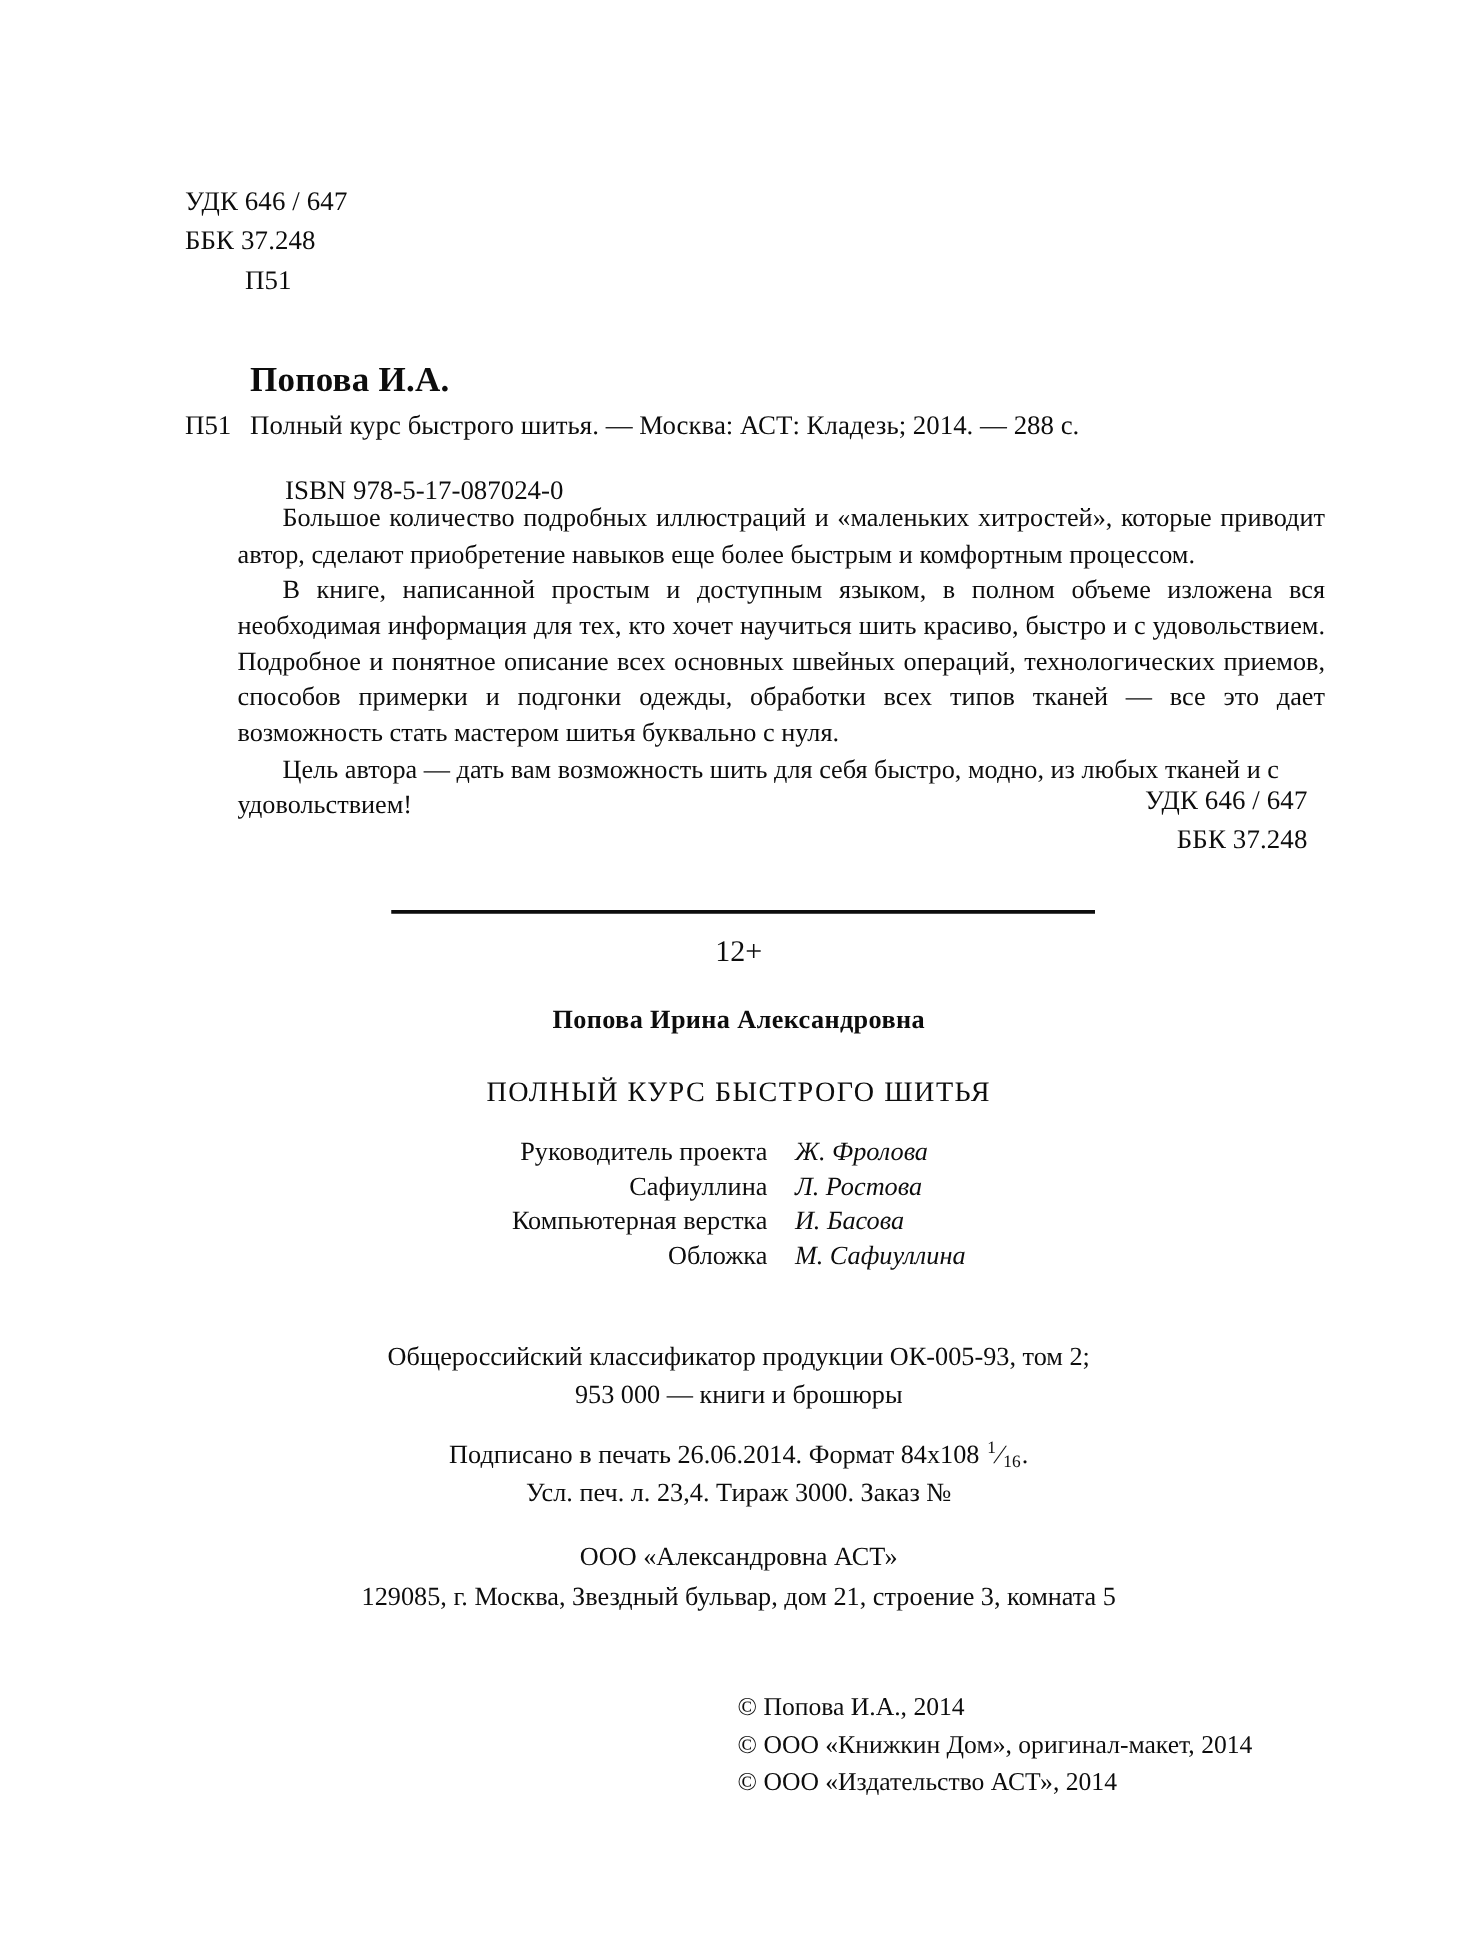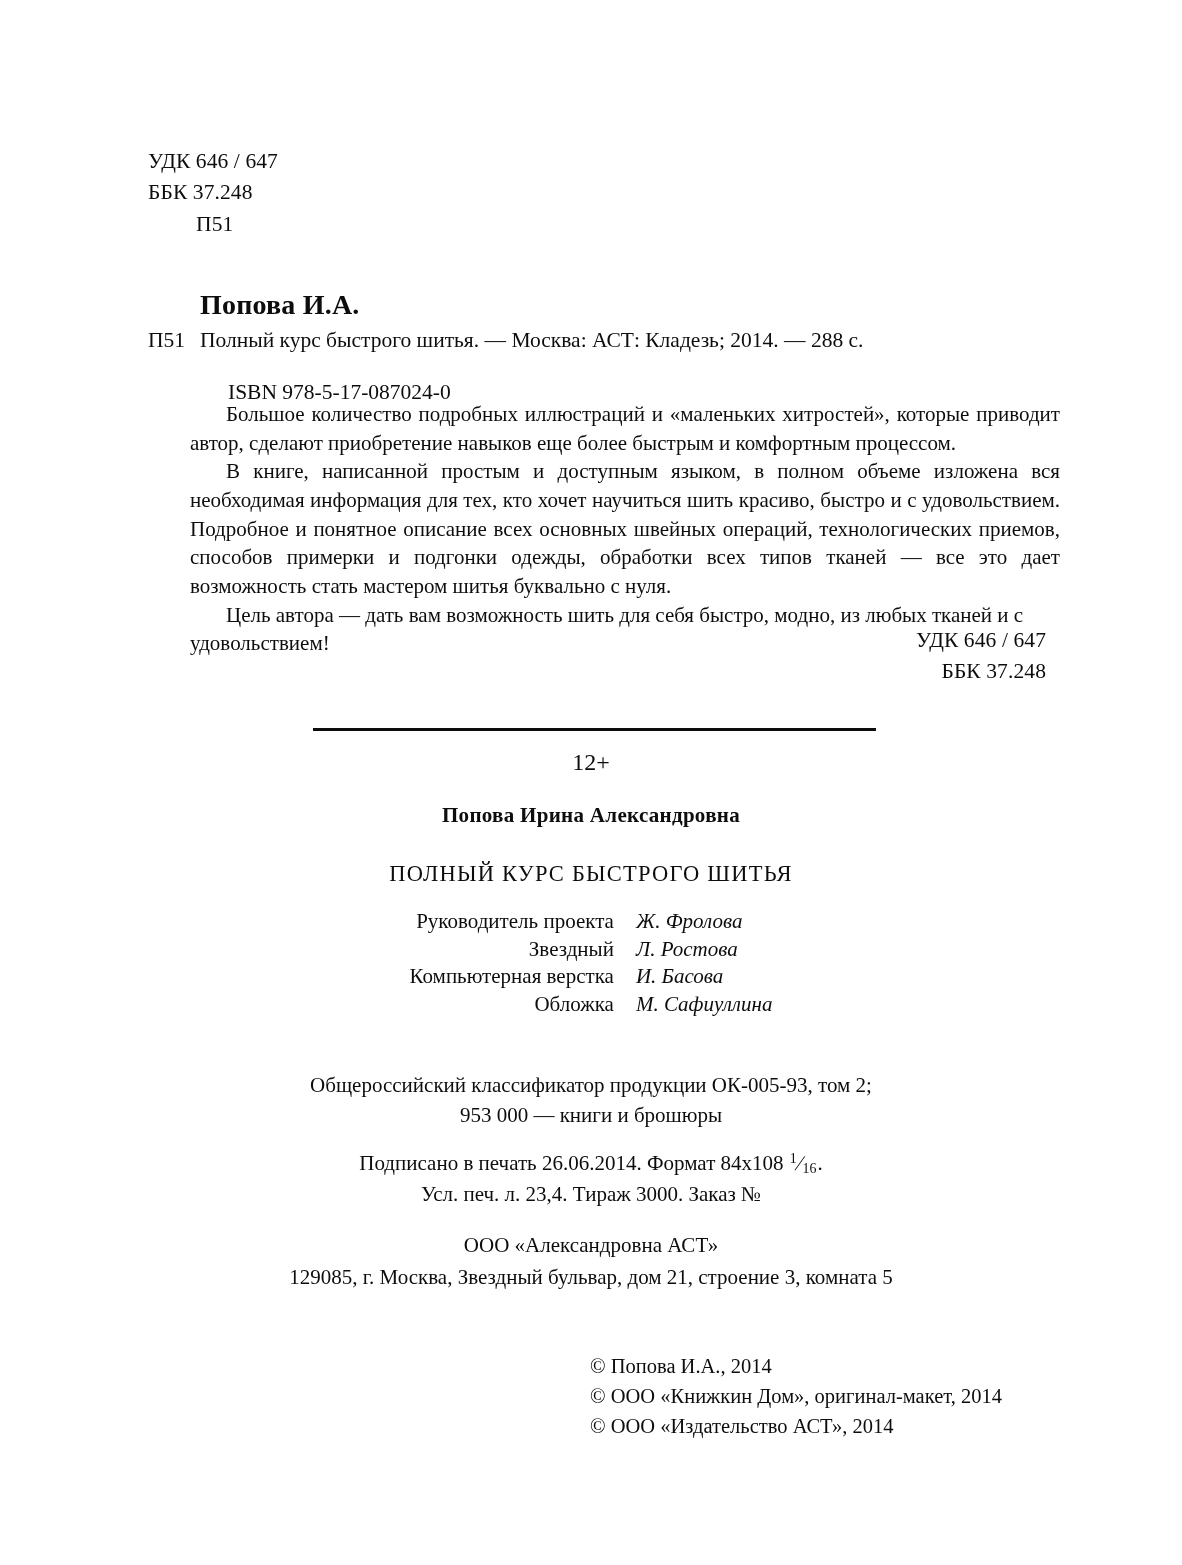--- a/index.html
+++ b/index.html
@@ -269,21 +269,21 @@
   </div>
 
   <div class="credits">
     <table>
       <tbody>
         <tr>
           <td class="role">Руководитель проекта</td>
           <td class="person">Ж. Фролова</td>
         </tr>
         <tr>
-          <td class="role">Звездный</td>
+          <td class="role">Сафиуллина</td>
           <td class="person">Л. Ростова</td>
         </tr>
         <tr>
           <td class="role">Компьютерная верстка</td>
           <td class="person">И. Басова</td>
         </tr>
         <tr>
           <td class="role">Обложка</td>
           <td class="person">М. Сафиуллина</td>
         </tr>

